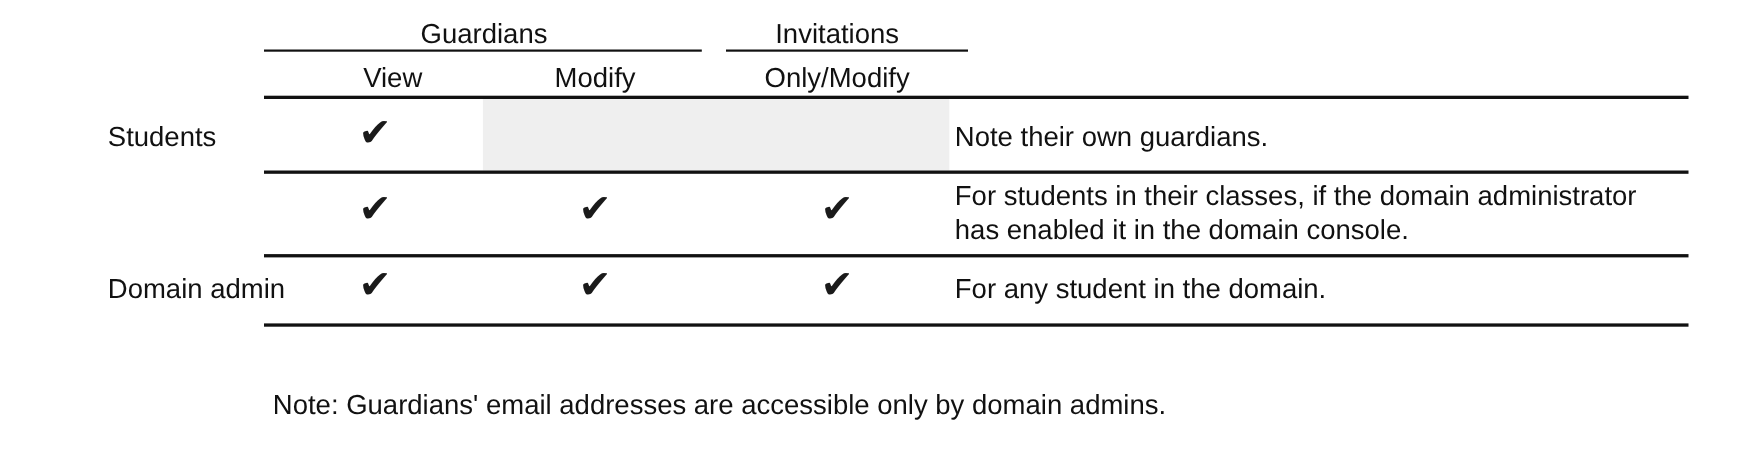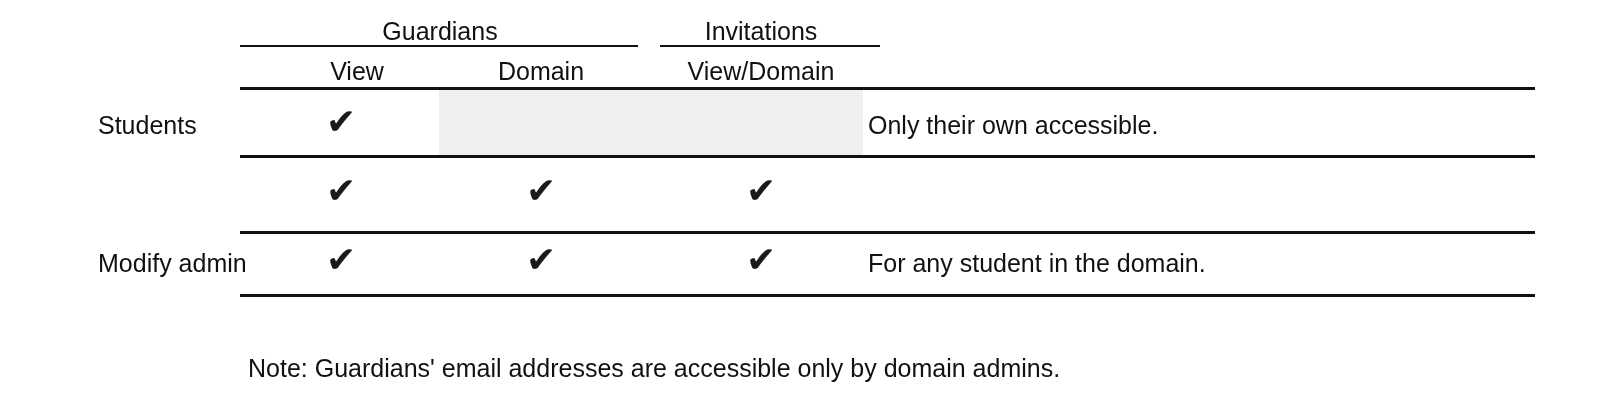--- a/index.html
+++ b/index.html
@@ -85,47 +85,48 @@
   <div class="txt grouphdr center" style="left:440px; top:16px;">Guardians</div>
 
   <div class="txt grouphdr center" style="left:761px; top:16px;">Invitations</div>
 
   <div class="rule thin" style="left:240px; top:45px; width:398px;"></div>
 
   <div class="rule thin" style="left:660px; top:45px; width:220px;"></div>
 
   <div class="txt colhdr center" style="left:341px; top:56px;margin-left:16px;">View</div>
 
-  <div class="txt colhdr center" style="left:541px; top:56px;">Domain</div>
+  <div class="txt colhdr center" style="left:541px; top:56px;">Modify</div>
 
-  <div class="txt colhdr center" style="left:761px; top:56px;">View/Domain</div>
+  <div class="txt colhdr center" style="left:761px; top:56px;">Only/Modify</div>
 
   <div class="rule" style="left:240px; top:87px; width:1295px;"></div>
 
   <div class="cellshade" style="left:439px; top:90px; width:424px; height:65px;"></div>
 
   <div class="txt rowlabel" style="left:50px; top:110px;">Students</div>
 
   <div class="check" style="left:341px; top:104px;">✔</div>
 
-  <div class="txt desc" style="left:868px; top:110px;">Only their own accessible.</div>
+  <div class="txt desc" style="left:868px; top:110px;">Note their own guardians.</div>
 
   <div class="rule" style="left:240px; top:155px; width:1295px;"></div>
 
 
   <div class="check" style="left:341px; top:173px;">✔</div>
 
   <div class="check" style="left:541px; top:173px;">✔</div>
 
   <div class="check" style="left:761px; top:173px;">✔</div>
 
+  <div class="txt desc wrapped" style="left:868px; top:163px; width:645px;">For students in their classes, if the domain administrator has enabled it in the domain console.</div>
 
   <div class="rule" style="left:240px; top:231px; width:1295px;"></div>
 
-  <div class="txt rowlabel" style="left:50px; top:248px;">Modify admin</div>
+  <div class="txt rowlabel" style="left:50px; top:248px;">Domain admin</div>
 
   <div class="check" style="left:341px; top:242px;">✔</div>
 
   <div class="check" style="left:541px; top:242px;">✔</div>
 
   <div class="check" style="left:761px; top:242px;">✔</div>
 
   <div class="txt desc" style="left:868px; top:248px;text-align:right;">For any student in the domain.</div>
 
   <div class="rule" style="left:240px; top:294px; width:1295px;"></div>

